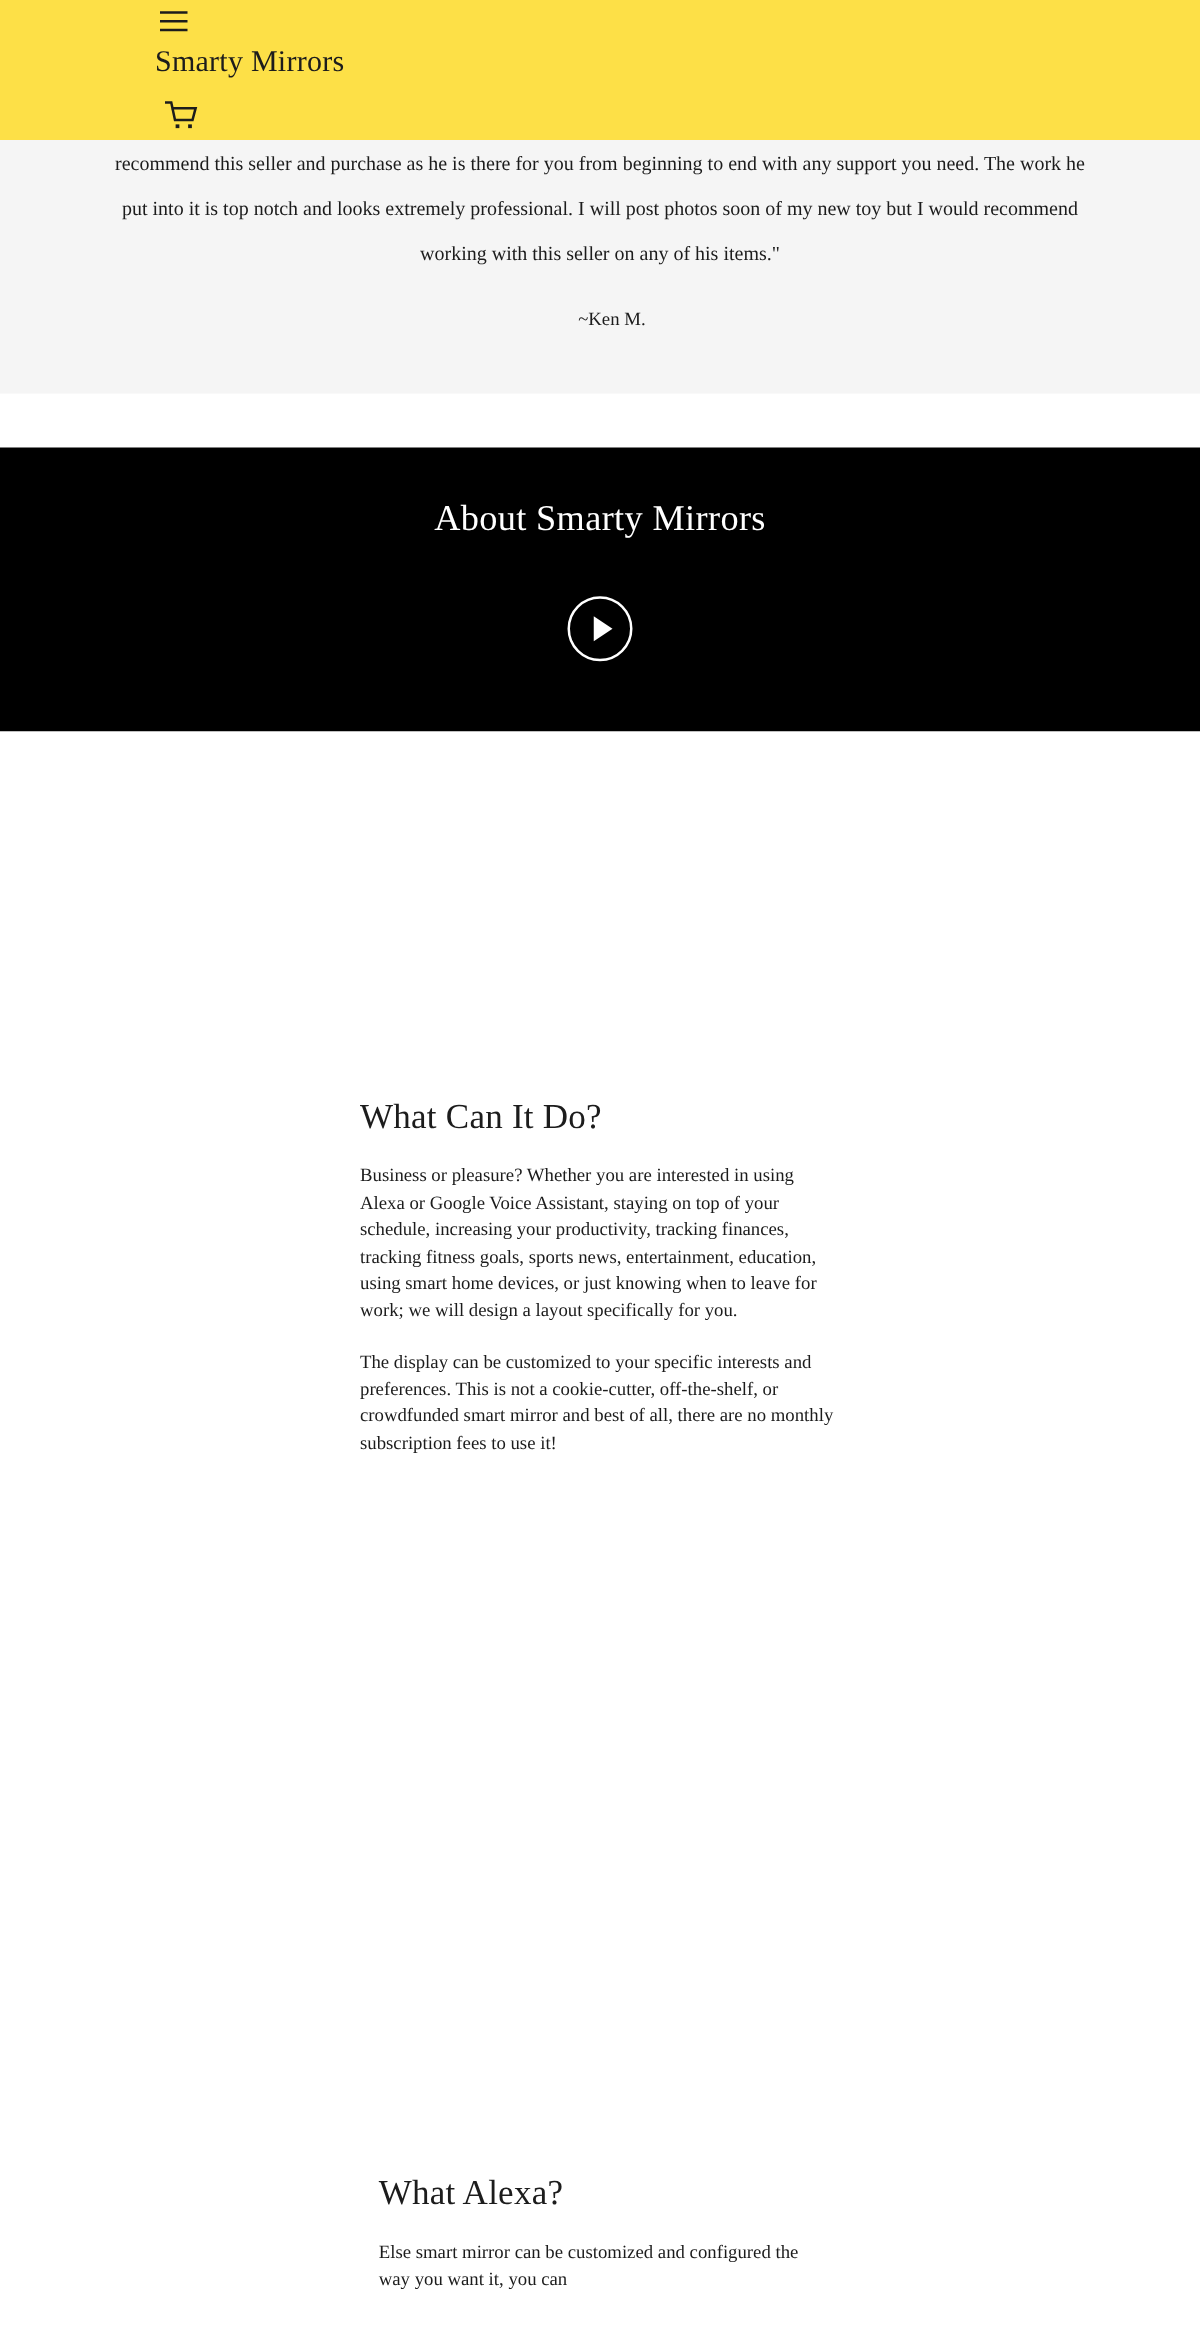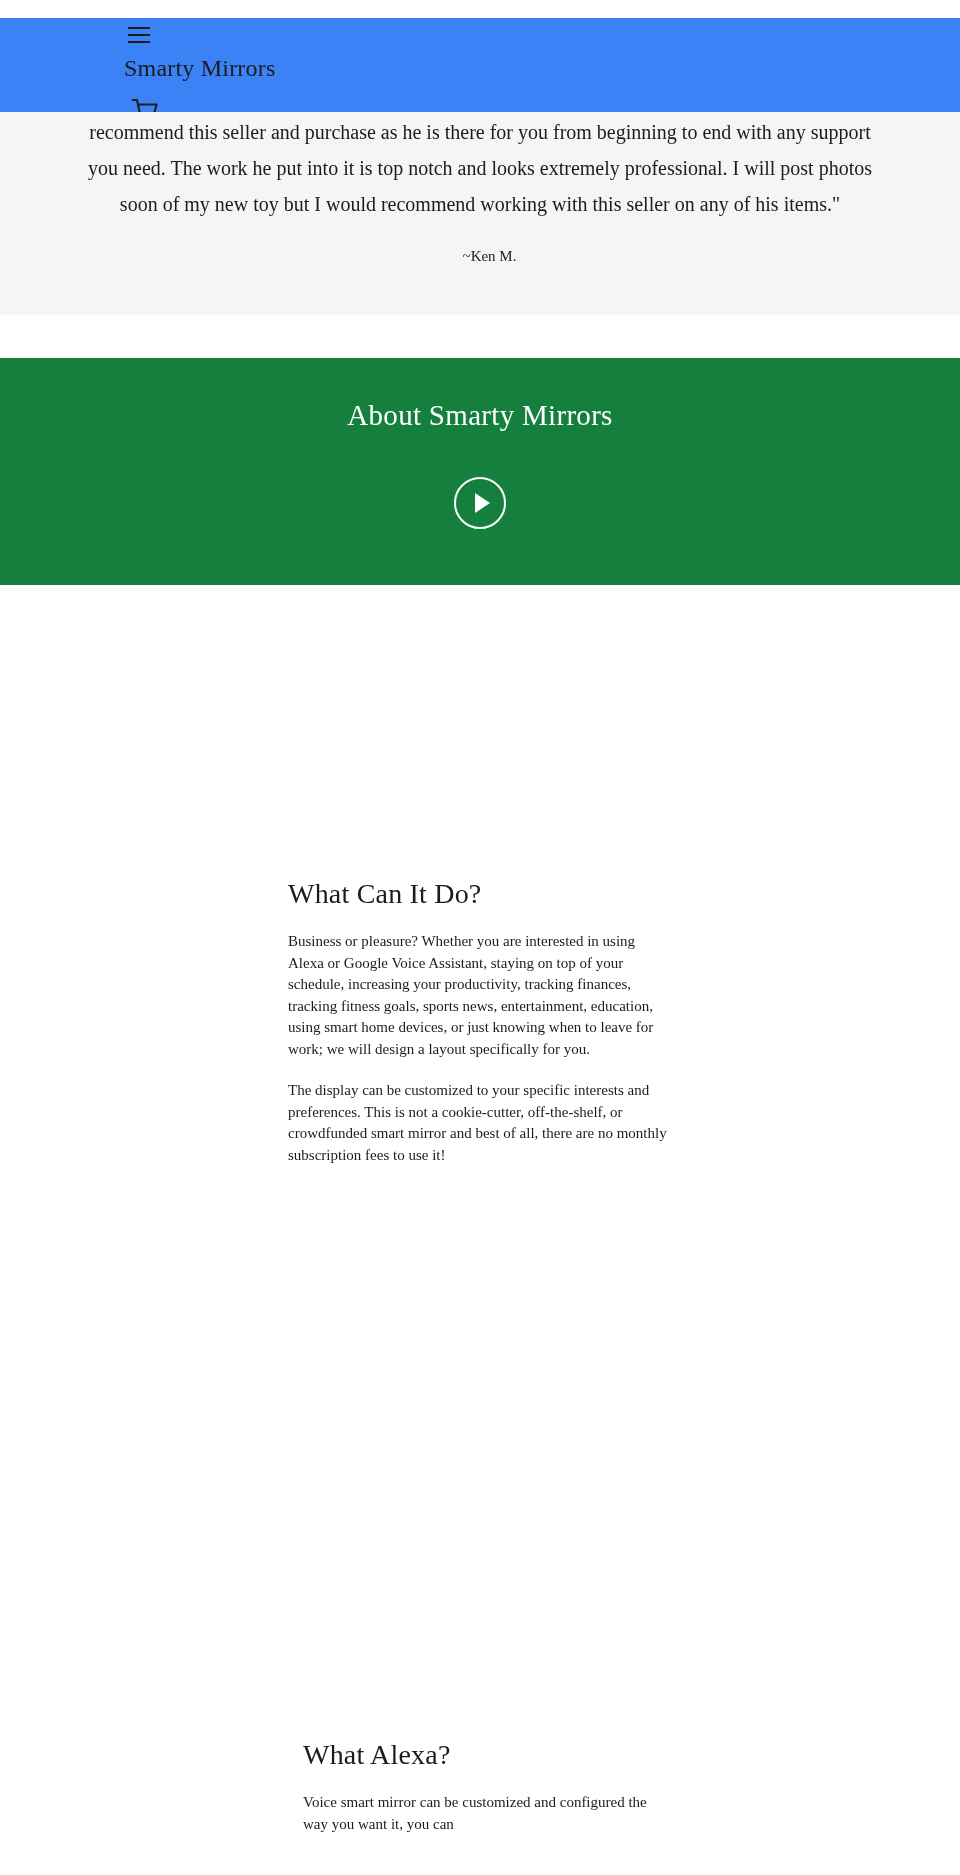--- a/index.html
+++ b/index.html
@@ -19,22 +19,21 @@
     height: 1875px;
     background: #ffffff;
   }
 
   
   .site-header {
     position: absolute;
     top: 0; left: 0;
     width: 960px;
     height: 112px;
-    background: #3b82f6;
-    margin-top: 18px;
+    background: #fde047;
   }
 
   .menu-toggle {
     position: absolute;
     left: 128px;
     top: 9px;
     width: 22px;
     height: 18px;
     cursor: pointer;
     background: transparent;
@@ -76,21 +75,21 @@
   .testimonial {
     position: absolute;
     top: 112px; left: 0;
     width: 960px;
     height: 203px;
     background: #f5f5f5;
     text-align: center;
     padding-top: 1px;
   }
   .testimonial-quote {
-    font-size: 20px;
+    font-size: 16px;
     line-height: 36px;
     color: #1c1c1c;
     width: 800px;
     margin: 0 auto;
     padding-top: 1px;
   }
   .testimonial-author {
     margin-top: 24px;
     font-size: 15px;
     line-height: 20px;
@@ -104,21 +103,21 @@
     width: 960px; height: 43px;
     background: #ffffff;
   }
 
   
   .about-band {
     position: absolute;
     top: 358px; left: 0;
     width: 960px;
     height: 227px;
-    background: #15803d;
+    background: #000000;
     text-align: center;
   }
   .about-title {
     margin-top: 38px;
     font-size: 29px;
     font-weight: 400;
     line-height: 38px;
     color: #ffffff;
     letter-spacing: 0.3px;
   }
@@ -207,16 +206,16 @@
   </section>
 
   <section class="feature" id="feature-what-can-it-do">
     <h2 class="feature-title">What Can It Do?</h2>
     <p class="feature-para">Business or pleasure? Whether you are interested in using Alexa or Google Voice Assistant, staying on top of your schedule, increasing your productivity, tracking finances, tracking fitness goals, sports news, entertainment, education, using smart home devices, or just knowing when to leave for work; we will design a layout specifically for you.</p>
     <p class="feature-para">The display can be customized to your specific interests and preferences. This is not a cookie-cutter, off-the-shelf, or crowdfunded smart mirror and best of all, there are no monthly subscription fees to use it!</p>
   </section>
 
   <section class="feature" id="feature-what-else">
     <h2 class="feature-title">What Alexa?</h2>
-    <p class="feature-para">Voice smart mirror can be customized and configured the way you want it, you can</p>
+    <p class="feature-para">Else smart mirror can be customized and configured the way you want it, you can</p>
   </section>
 
 </div>
 
 </body></html>

